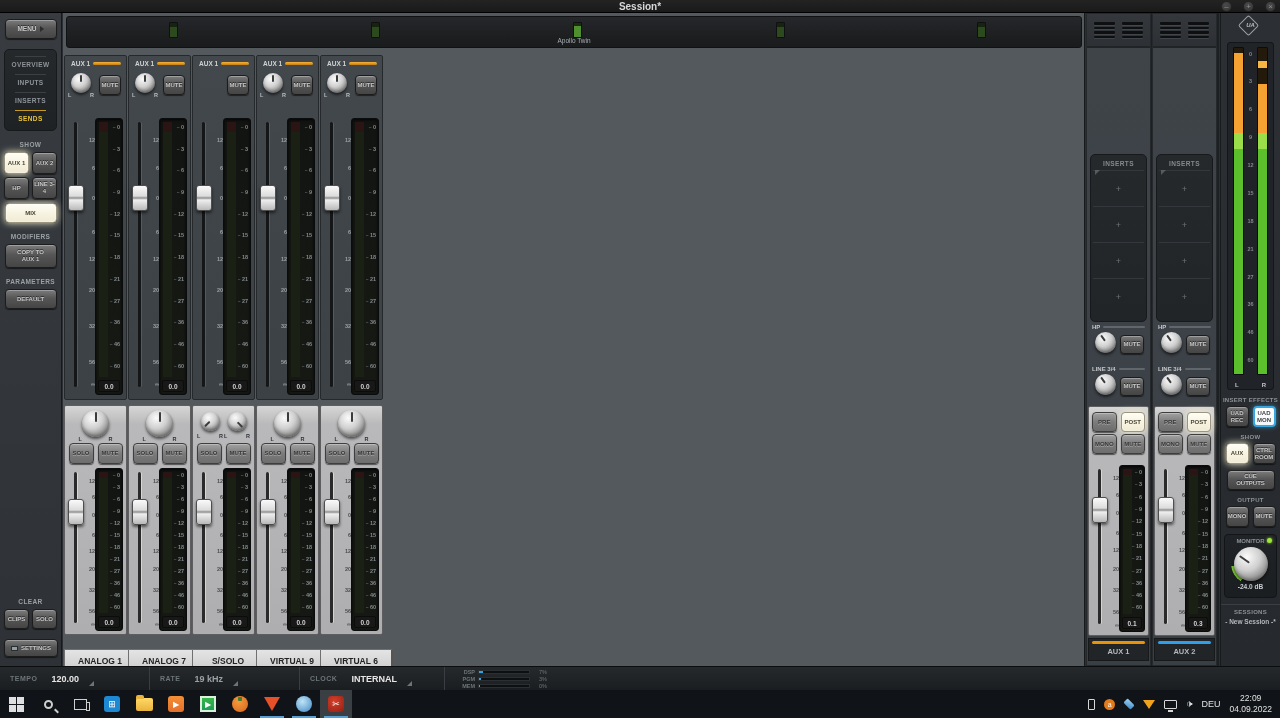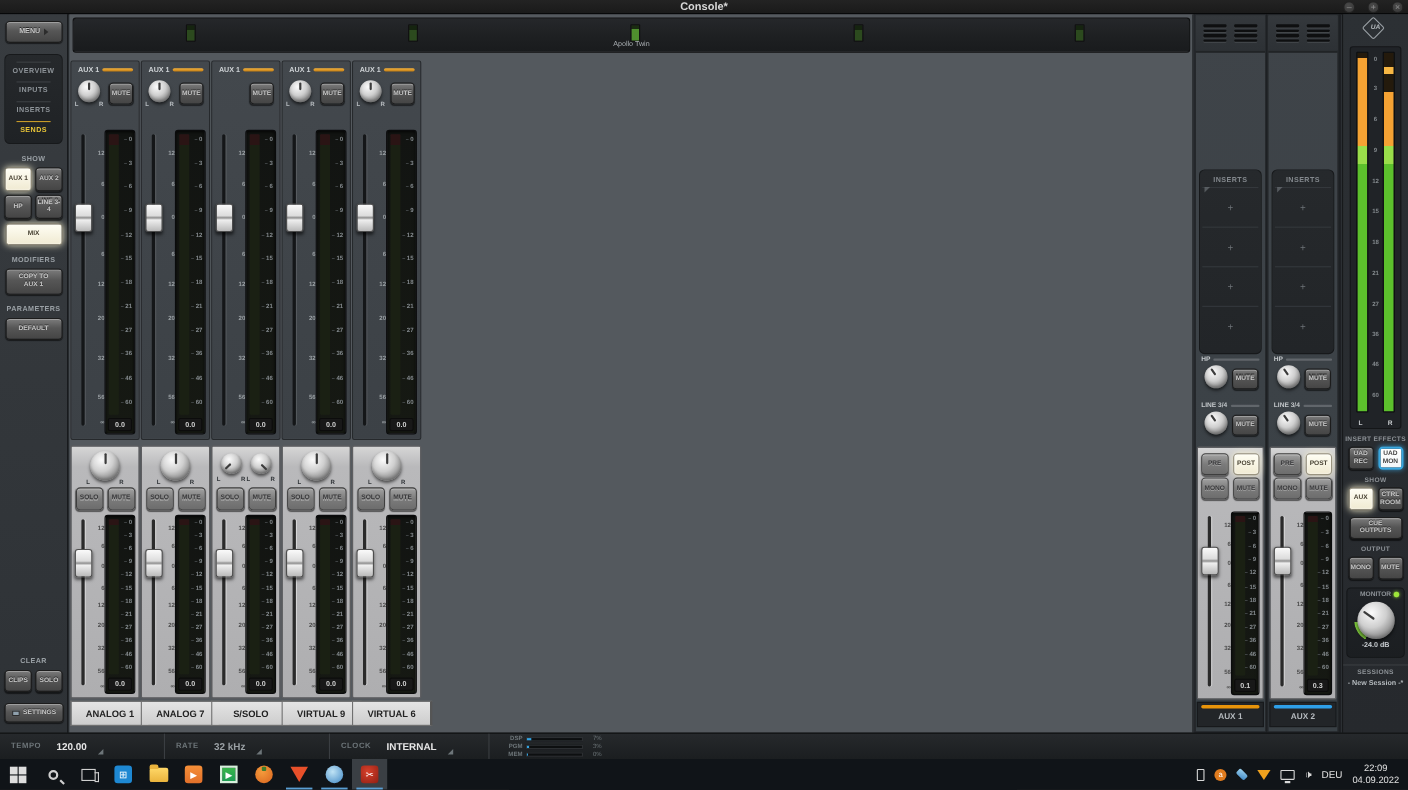--- a/index.html
+++ b/index.html
@@ -84,21 +84,21 @@
   .panrow .kwrap.big { width:30px; height:31px; }
   .panrow .knob.big { width:27px; height:27px; margin:0 auto; }
   .panrow .kwrap.sm { width:22px; height:26px; }
   .panrow .knob.sm { width:19px; height:19px; margin:0 auto; }
   .smrow { display:flex; justify-content:center; gap:4px; margin-top:2px; }
   .smrow .btn { width:25px; height:21px; }
   .fm2 { position:absolute; left:3px; right:3px; top:62px; bottom:3px; display:flex; }
   .fm2 .fader { width:27px; flex:none; }
   .fm2 .fader .thumb { top:calc(27% - 13px); }
   .fm2 .meter { flex:1; }
-  .ch-name { width:73px; height:23px; margin-top:2px; background:linear-gradient(#e4e4e4,#cdcdcd); border:1px solid #707070; border-right:2px solid #555; display:flex; align-items:center; justify-content:center; font-size:8.5px; font-weight:bold; color:#232323; }
+  .ch-name { width:73px; height:23px; margin-top:14px; background:linear-gradient(#e4e4e4,#cdcdcd); border:1px solid #707070; border-right:2px solid #555; display:flex; align-items:center; justify-content:center; font-size:8.5px; font-weight:bold; color:#232323; }
 
   
   .auxes { position:absolute; left:1086px; top:13px; width:133px; height:653px; background:#1d2023; display:flex; gap:1px; }
   .aux { width:65px; background:linear-gradient(#3f4449,#394045); border:1px solid #26292c; position:relative; }
   .grille { height:34px; border-bottom:2px solid #212426; background:linear-gradient(#34383c,#2d3135); display:flex; gap:7px; align-items:center; justify-content:center; }
   .gset { display:flex; flex-direction:column; gap:2px; }
   .gset i { display:block; width:21px; height:2.5px; background:#0e0f10; border-radius:1px; box-shadow:0 1px 0 rgba(255,255,255,.09); }
   .inserts { position:absolute; left:3px; right:3px; top:140px; height:168px; background:linear-gradient(#26292c,#222528); border:1px solid #17191b; border-radius:5px; padding:3px 2px 2px; }
   .ins-head { text-align:center; font-size:6.5px; font-weight:bold; color:#84898e; letter-spacing:.4px; padding:2px 0 3px; }
   .ins-corner { position:absolute; left:4px; top:15px; width:0; height:0; border-left:5px solid #6a6f74; border-top:5px solid transparent; transform:rotate(90deg); opacity:.7; }
@@ -194,21 +194,21 @@
   .nettico::after { content:""; position:absolute; left:3px; bottom:-4px; width:5px; height:2px; background:#d8d8d8; }
   .lang { color:#e0e0e0; font-size:9px; }
   .clock { color:#e0e0e0; font-size:8.5px; text-align:center; line-height:1.25; }
 </style>
 </head>
 <body>
 
 <div id="app">
 
   <div class="titlebar">
-    <span class="title">Console*</span>
+    <span class="title">Session*</span>
     <div class="winbtns">
       <div class="wbtn">–</div>
       <div class="wbtn">+</div>
       <div class="wbtn">×</div>
     </div>
   </div>
 
   <div class="sidebar">
     <div class="btn menu-btn">
       <span>MENU</span>
@@ -1028,21 +1028,21 @@
   </div>
 
   <div class="statusbar">
     <div class="seg" style="width:150px">
       <span class="slb">TEMPO</span>
       <span class="sval">120.00</span>
       <i class="corner"></i>
     </div>
     <div class="seg" style="width:150px">
       <span class="slb">RATE</span>
-      <span class="sval dim">32 kHz</span>
+      <span class="sval dim">19 kHz</span>
       <i class="corner"></i>
     </div>
     <div class="seg" style="width:145px">
       <span class="slb">CLOCK</span>
       <span class="sval">INTERNAL</span>
       <i class="corner"></i>
     </div>
     <div class="dspgrp">
       <div class="dsprow">
           <span class="dlb">DSP</span>

